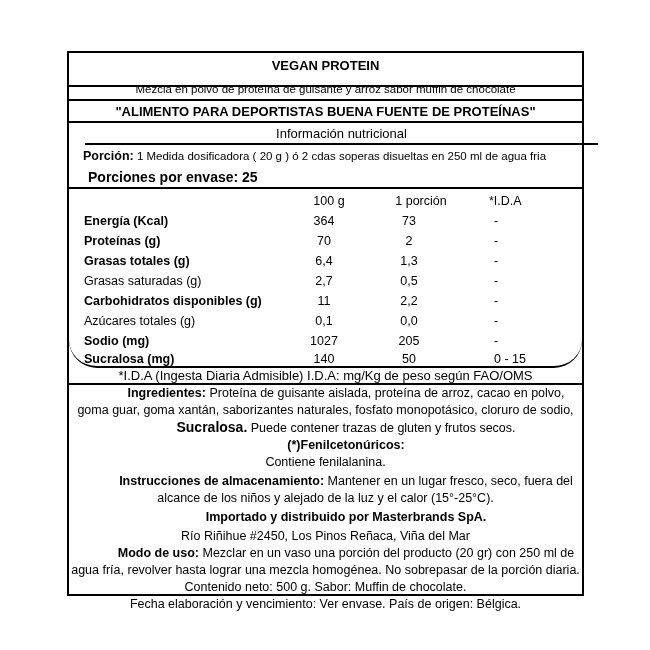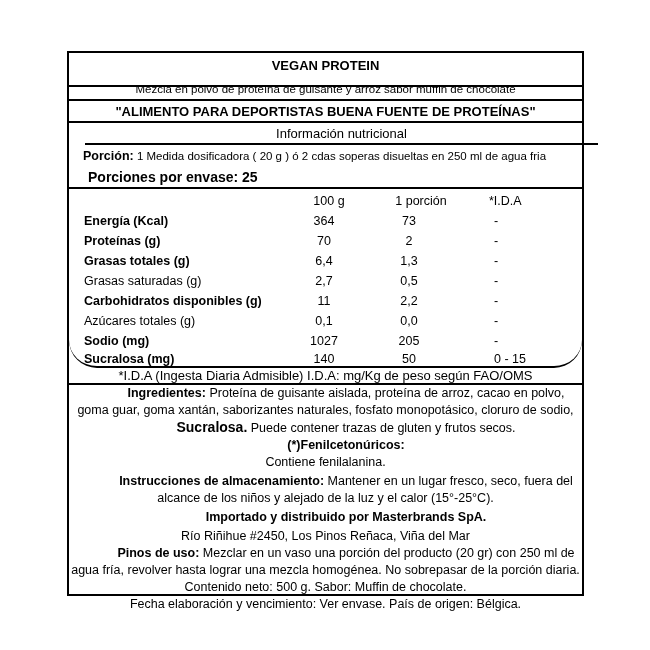--- a/index.html
+++ b/index.html
@@ -201,19 +201,19 @@
   <div class="row footnote center hline">*I.D.A (Ingesta Diaria Admisible)  I.D.A: mg/Kg de peso según FAO/OMS</div>
 
   <div class="row text-block">
     <p><span class="bold">Ingredientes:</span><span> Proteína de guisante aislada, proteína de arroz, cacao en polvo, goma guar, goma xantán, saborizantes naturales, fosfato monopotásico, cloruro de sodio, </span><span class="bold" style="font-size:14px;">Sucralosa.</span><span>  Puede contener trazas de gluten y frutos secos. </span><span class="bold">(*)Fenilcetonúricos:</span><br><span>Contiene fenilalanina.</span></p>
 
     <p class="gap"><span class="bold">Instrucciones de almacenamiento:</span><span> Mantener en un lugar fresco, seco, fuera del alcance de los niños y alejado de la luz y el calor (15°-25°C).</span></p>
 
     <p class="gap bold">Importado y distribuido por Masterbrands SpA.</p>
     <p class="gap">Río Riñihue #2450, Los Pinos Reñaca, Viña del Mar</p>
 
-    <p><span class="bold">Pinos de uso:</span><span> Mezclar en un vaso una porción del producto (20 gr) con 250 ml de agua fría, revolver hasta lograr una mezcla homogénea. No sobrepasar de la porción diaria.</span></p>
+    <p><span class="bold">Modo de uso:</span><span> Mezclar en un vaso una porción del producto (20 gr) con 250 ml de agua fría, revolver hasta lograr una mezcla homogénea. No sobrepasar de la porción diaria.</span></p>
 
     <p>Contenido neto: 500 g. Sabor: Muffin de chocolate.</p>
     <p>Fecha elaboración y vencimiento: Ver envase. País de origen: Bélgica.</p>
   </div>
 
 </div>
 
 </body></html>

